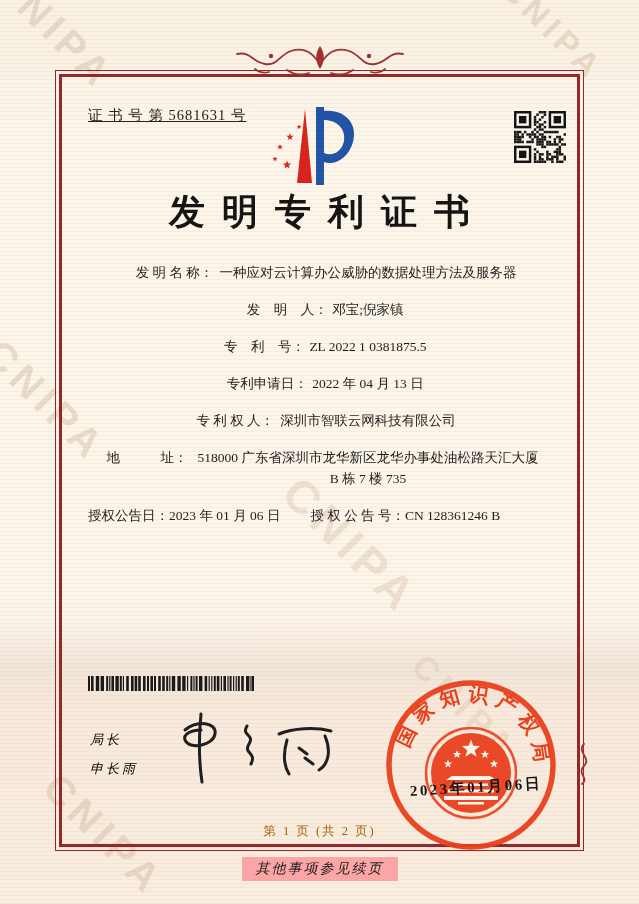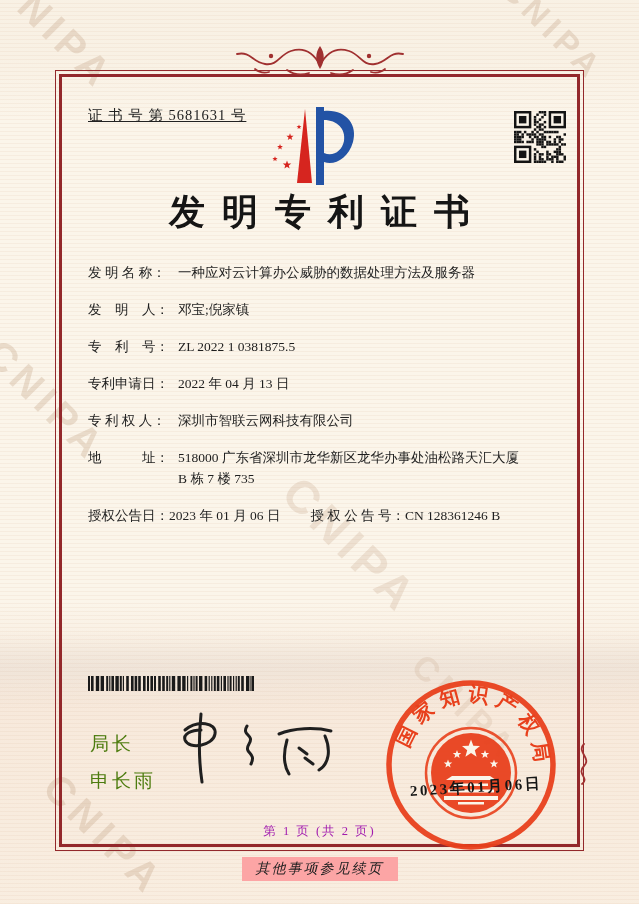--- a/index.html
+++ b/index.html
@@ -53,49 +53,49 @@
   .logo { position:absolute; left:266px; top:103px; z-index:3; }
   .qr   { position:absolute; left:514px; top:111px; z-index:3; }
 
   .title {
     position:absolute; left:0; right:0; top:188px; z-index:3;
     text-align:center; font-size:36px; font-weight:bold; color:#151515;
     letter-spacing:17px; text-indent:17px; white-space:nowrap;
   }
 
   .fields { position:absolute; left:88px; top:262px; width:470px; z-index:3; }
-  .field-row { margin-bottom:16px; font-size:13.5px; color:#1e1e1e; line-height:21px; }
+  .field-row { margin-bottom:16px; font-size:13.5px; color:#1e1e1e; line-height:21px;text-align:center; }
   .field-row .label { display:inline-block; width:90px; white-space:pre; vertical-align:top; }
   .field-row .value { display:inline-block; max-width:352px; vertical-align:top; }
   .grant-row { font-size:13.5px; color:#1e1e1e; line-height:21px; margin-top:2px; white-space:nowrap; }
   .grant-row .g2 { margin-left:30px; }
 
   .body-text {
     position:absolute; left:88px; top:528px; width:464px; z-index:3;
     font-size:13.2px; line-height:22.4px; color:#222; font-style:italic;
   }
   .body-text p { text-indent:2em; }
 
   .barcode { position:absolute; left:88px; top:676px; z-index:3; }
 
   .signer { position:absolute; left:90px; top:731px; z-index:3;
-    font-family:"Liberation Sans","DejaVu Sans",sans-serif; font-size:19px; color:#4d7c0f; }
+    font-family:"Liberation Sans","DejaVu Sans",sans-serif; font-size:13px; color:#000000;font-style:italic; }
   .signer .line { letter-spacing:3px; margin-bottom:11px; }
   .signature-svg { position:absolute; left:163px; top:704px; z-index:3; }
 
   .seal { position:absolute; left:382px; top:676px; z-index:4; }
   .seal-date {
     position:absolute; left:388px; top:778px; width:176px; z-index:5;
     font-size:15px; font-weight:bold; color:#161616; letter-spacing:2.5px;
     transform:rotate(-3.5deg); white-space:nowrap; text-align:center;
   }
 
   .page-info {
     position:absolute; left:0; right:0; top:823px; z-index:3;
-    text-align:center; font-size:12.5px; color:#a21caf; letter-spacing:2px;
+    text-align:center; font-size:12.5px; color:#a16207; letter-spacing:2px;
   }
 
   .cont-note {
     position:absolute; left:0; right:0; top:857px; z-index:3; text-align:center;
   }
   .cont-note span {
     display:inline-block; background:#fca5a5; padding:3px 14px;
     font-size:14px; color:#222; font-style:italic; letter-spacing:2px;
   }
 </style>

